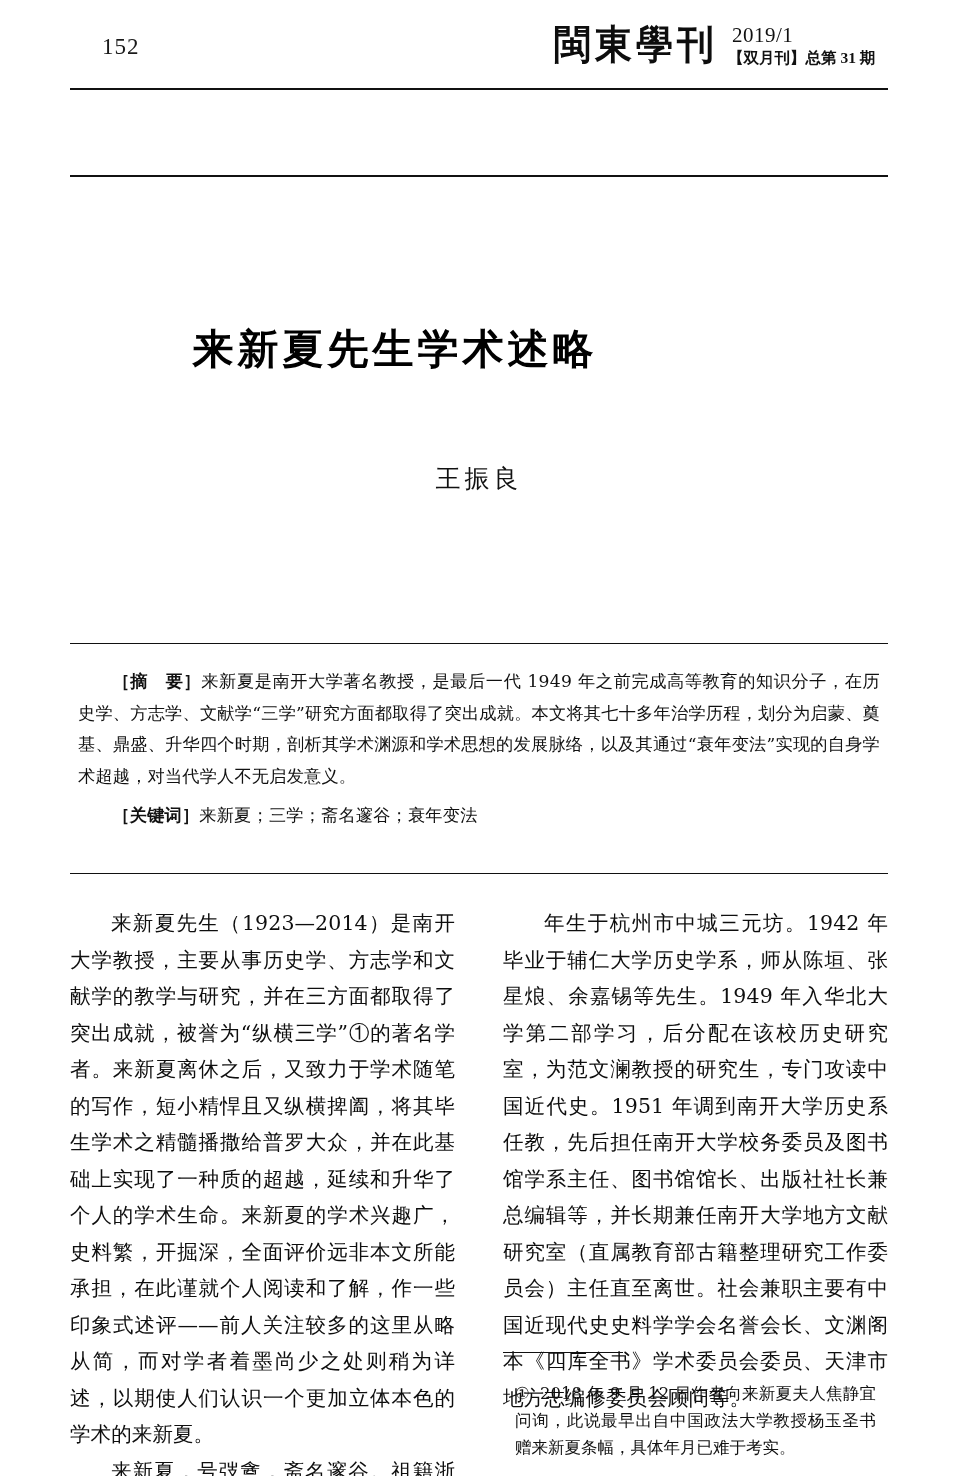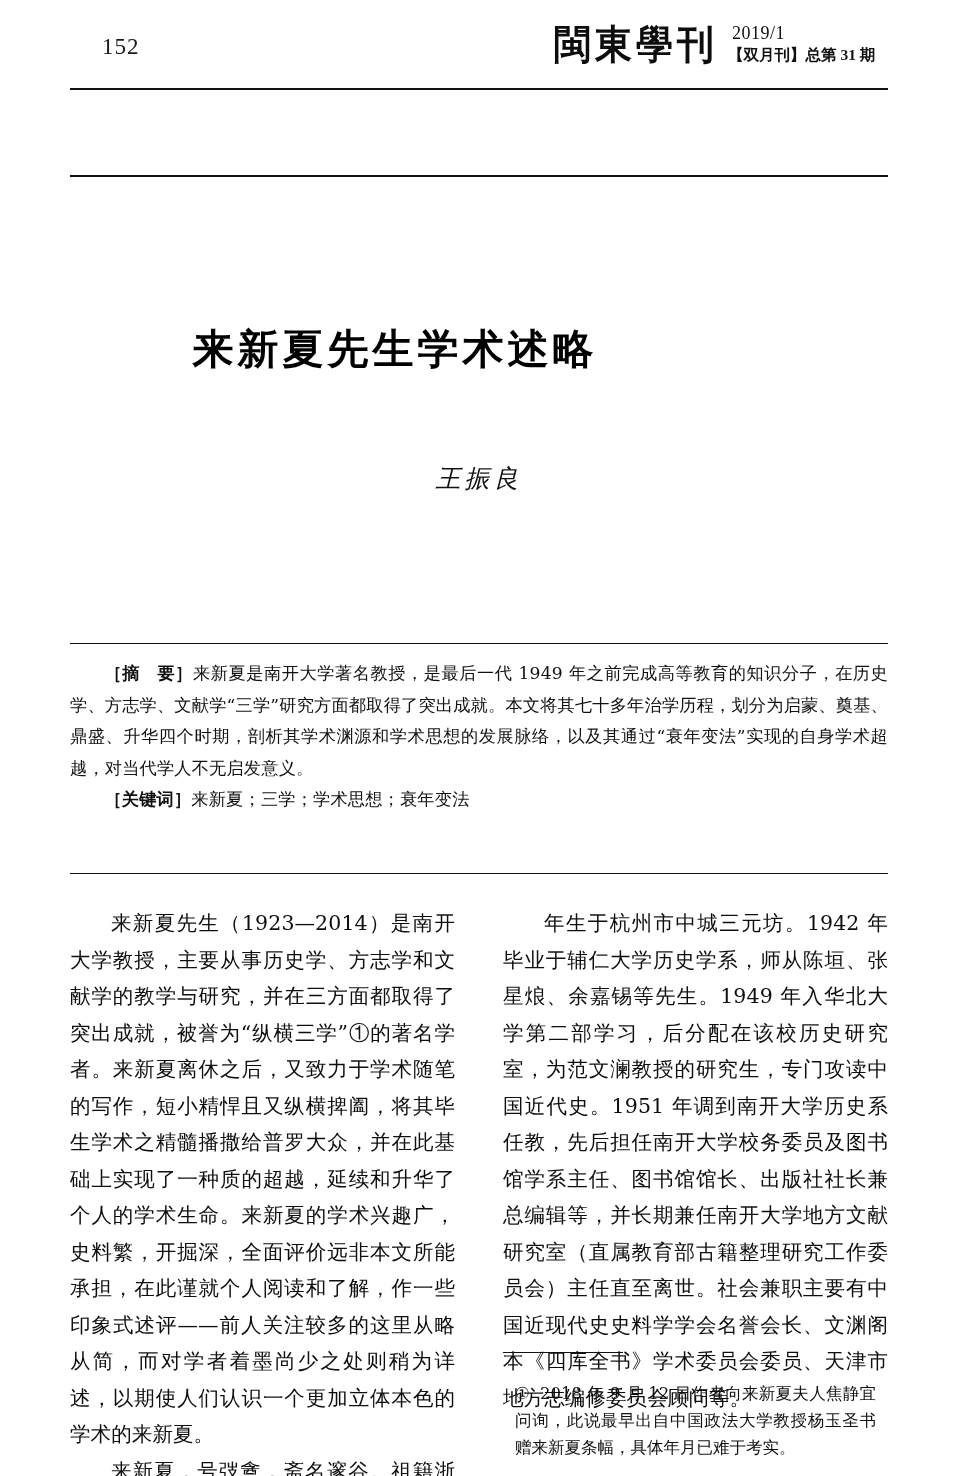--- a/index.html
+++ b/index.html
@@ -52,21 +52,21 @@
   }
   .issue-block {
     position: absolute;
     right: 0px;
     top: 4px;
     width: 160px;
     text-align: left;
     line-height: 1.25;
   }
   .issue-date {
-    font-size: 18px;
+    font-size: 21px;
     font-family: "Liberation Serif", serif;
     letter-spacing: 0.5px;
     padding-left: 4px;
   }
   .issue-sub {
     font-size: 15.5px;
     font-family: "Liberation Serif", serif;
     letter-spacing: 0px;
     white-space: nowrap;
     font-weight: bold;
@@ -104,21 +104,20 @@
   .article-author {
     position: absolute;
     left: 0;
     top: 462px;
     width: 958px;
     text-align: center;
     font-size: 25px;
     letter-spacing: 4px;
     font-family: "DejaVu Serif", "Liberation Serif", serif;
     color: #111;
-    font-style: italic;
   }
 
   
   .abs-rule-top {
     position: absolute;
     left: 70px;
     top: 643px;
     width: 818px;
     height: 1px;
     background: #111;
@@ -137,21 +136,21 @@
     top: 658px;
     width: 818px;
     font-size: 17.2px;
     line-height: 31.5px;
     letter-spacing: 0.2px;
     text-align: justify;
     font-family: "DejaVu Serif", "Liberation Serif", serif;
     color: #111;
   }
   .abstract p {
-    margin: 0;
+    margin: 8px;
     text-indent: 2em;
   }
   .abstract p.noindent { text-indent: 2em; }
   .tag { font-weight: bold; }
 
   
   .body {
     position: absolute;
     left: 70px;
     top: 905px;
@@ -214,21 +213,21 @@
   </div>
   <div class="header-rule"></div>
   <div class="title-rule"></div>
 
   <div class="article-title">来新夏先生学术述略</div>
   <div class="article-author">王振良</div>
 
   <div class="abs-rule-top"></div>
   <div class="abstract">
     <p><span class="tag">［摘　要］</span><span>来新夏是南开大学著名教授，是最后一代 1949 年之前完成高等教育的知识分子，在历史学、方志学、文献学“三学”研究方面都取得了突出成就。本文将其七十多年治学历程，划分为启蒙、奠基、鼎盛、升华四个时期，剖析其学术渊源和学术思想的发展脉络，以及其通过“衰年变法”实现的自身学术超越，对当代学人不无启发意义。</span></p>
-    <p class="noindent"><span class="tag">［关键词］</span><span>来新夏；三学；学术思想；衰年变法</span></p>
+    <p class="noindent"><span class="tag">［关键词］</span><span>来新夏；三学；斋名邃谷；衰年变法</span></p>
   </div>
   <div class="abs-rule-bottom"></div>
 
   <div class="body">
     <div class="col col-left">
       <p>来新夏先生（1923—2014）是南开大学教授，主要从事历史学、方志学和文献学的教学与研究，并在三方面都取得了突出成就，被誉为“纵横三学”①的著名学者。来新夏离休之后，又致力于学术随笔的写作，短小精悍且又纵横捭阖，将其毕生学术之精髓播撒给普罗大众，并在此基础上实现了一种质的超越，延续和升华了个人的学术生命。来新夏的学术兴趣广，史料繁，开掘深，全面评价远非本文所能承担，在此谨就个人阅读和了解，作一些印象式述评——前人关注较多的这里从略从简，而对学者着墨尚少之处则稍为详述，以期使人们认识一个更加立体本色的学术的来新夏。</p>
       <p>来新夏，号弢盦，斋名邃谷。祖籍浙江省萧山县长河乡（今杭州市滨江区长河街道），1923</p>
     </div>
     <div class="col col-right">
       <p>年生于杭州市中城三元坊。1942 年毕业于辅仁大学历史学系，师从陈垣、张星烺、余嘉锡等先生。1949 年入华北大学第二部学习，后分配在该校历史研究室，为范文澜教授的研究生，专门攻读中国近代史。1951 年调到南开大学历史系任教，先后担任南开大学校务委员及图书馆学系主任、图书馆馆长、出版社社长兼总编辑等，并长期兼任南开大学地方文献研究室（直属教育部古籍整理研究工作委员会）主任直至离世。社会兼职主要有中国近现代史史料学学会名誉会长、文渊阁本《四库全书》学术委员会委员、天津市地方志编修委员会顾问等。</p>

